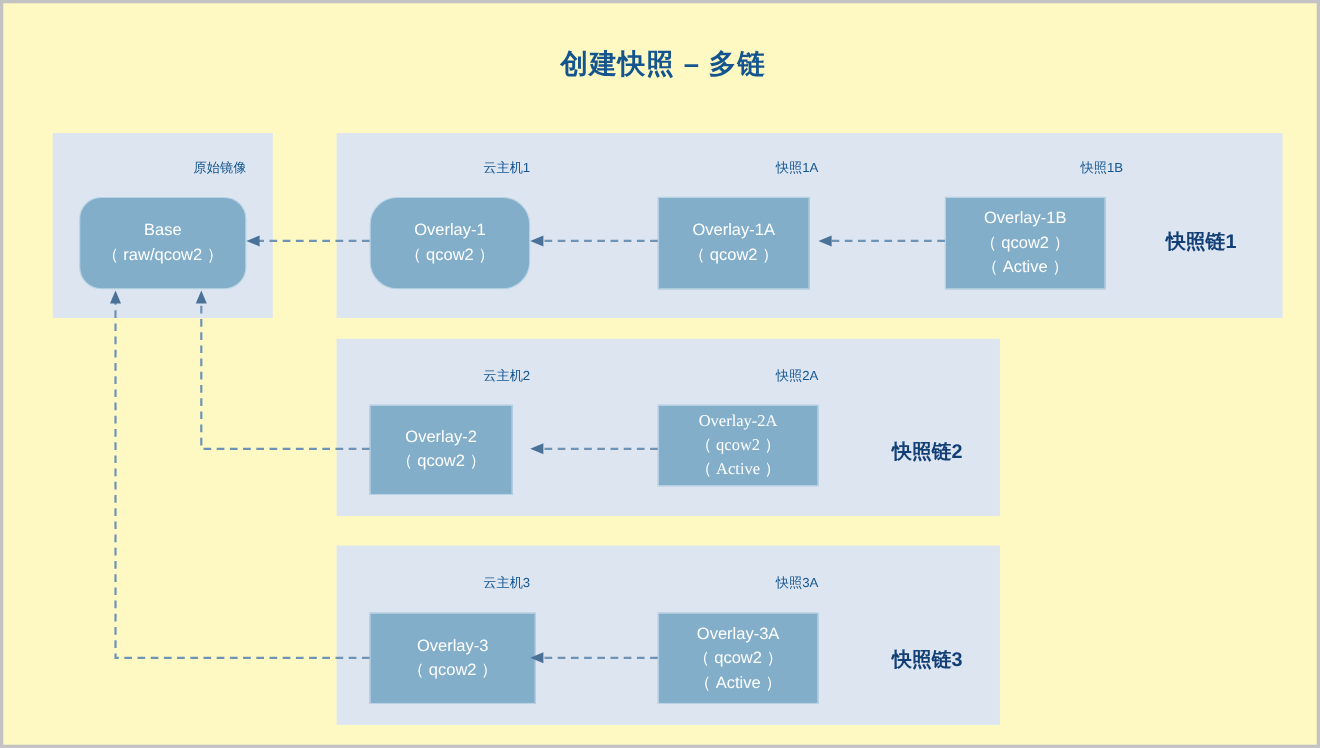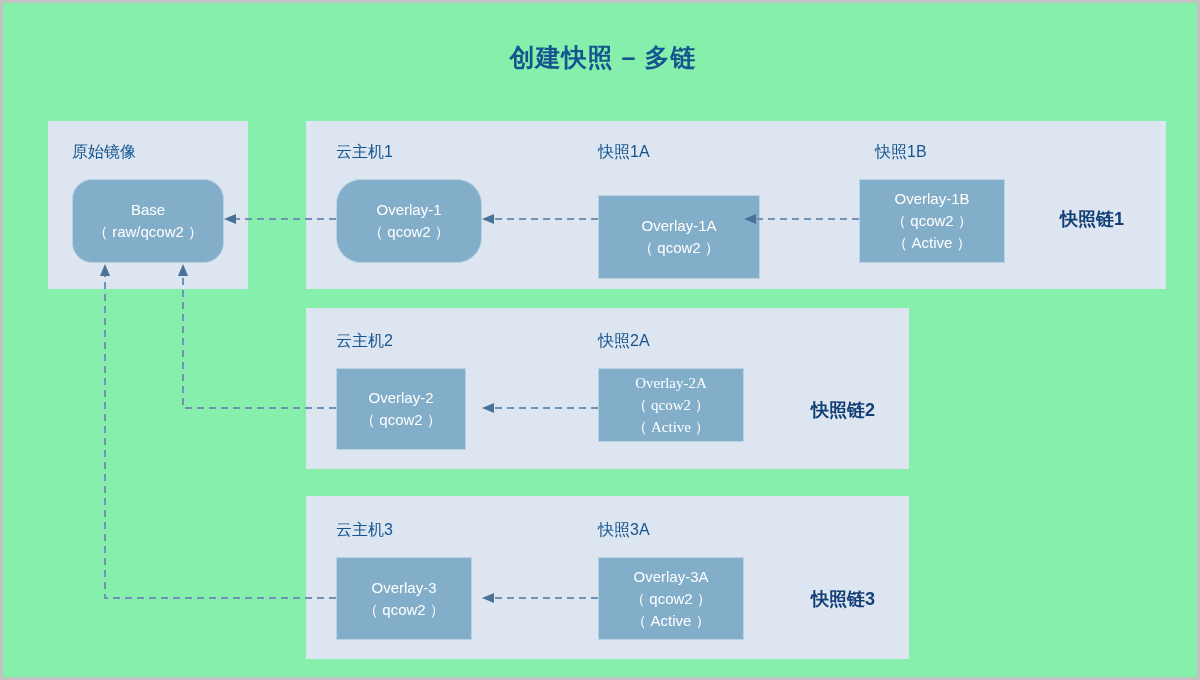--- a/index.html
+++ b/index.html
@@ -8,21 +8,21 @@
     padding: 0;
     background: #ffffff;
   }
   body {
     font-family: "Liberation Sans", "DejaVu Sans", sans-serif;
   }
   #canvas {
     position: relative;
     width: 1200px;
     height: 680px;
-    background: #86efac;
+    background: #fef9c3;
     box-sizing: border-box;
     border: 3px solid #c3c3c3;
     overflow: hidden;
   }
 
   
   .title {
     position: absolute;
     left: 0;
     top: 38px;
@@ -36,23 +36,23 @@
 
   
   .band {
     position: absolute;
     background: #dde5f1;
   }
 
   
   .caption {
     position: absolute;
-    font-size: 16px;
+    font-size: 12px;
     color: #14558f;
-    text-align: left;
+    text-align: right;
     white-space: nowrap;
     line-height: 20px;
   }
 
   
   .chain-label {
     position: absolute;
     font-size: 18px;
     font-weight: bold;
     color: #123f76;
@@ -112,21 +112,21 @@
     <span class="ln">（ raw/qcow2 ）</span>
   </div>
 
   <div class="caption" style="left:333px; top:139px; width:146px;">云主机1</div>
   <div class="node" style="left:333px; top:176px; width:146px; height:84px;border-radius:25px;">
     <span class="ln">Overlay-1</span>
     <span class="ln">（ qcow2 ）</span>
   </div>
 
   <div class="caption" style="left:595px; top:139px; width:146px;">快照1A</div>
-  <div class="node" style="left:595px; top:192px; width:162px; height:84px;">
+  <div class="node" style="left:595px; top:176px; width:138px; height:84px;">
     <span class="ln">Overlay-1A</span>
     <span class="ln">（ qcow2 ）</span>
   </div>
 
   <div class="caption" style="left:872px; top:139px; width:146px;">快照1B</div>
   <div class="node" style="left:856px; top:176px; width:146px; height:84px;">
     <span class="ln">Overlay-1B</span>
     <span class="ln">（ qcow2 ）</span>
     <span class="ln">（ Active ）</span>
   </div>
@@ -142,21 +142,21 @@
   <div class="caption" style="left:595px; top:328px; width:146px;">快照2A</div>
   <div class="node" style="left:595px; top:365px; width:146px; height:74px;font-family:Liberation Serif, serif;">
     <span class="ln">Overlay-2A</span>
     <span class="ln">（ qcow2 ）</span>
     <span class="ln">（ Active ）</span>
   </div>
 
   <div class="chain-label" style="left:775px; top:395px; width:130px;">快照链2</div>
 
   <div class="caption" style="left:333px; top:517px; width:146px;">云主机3</div>
-  <div class="node" style="left:333px; top:554px; width:136px; height:83px;">
+  <div class="node" style="left:333px; top:554px; width:151px; height:83px;">
     <span class="ln">Overlay-3</span>
     <span class="ln">（ qcow2 ）</span>
   </div>
 
   <div class="caption" style="left:595px; top:517px; width:146px;">快照3A</div>
   <div class="node" style="left:595px; top:554px; width:146px; height:83px;">
     <span class="ln">Overlay-3A</span>
     <span class="ln">（ qcow2 ）</span>
     <span class="ln">（ Active ）</span>
   </div>

